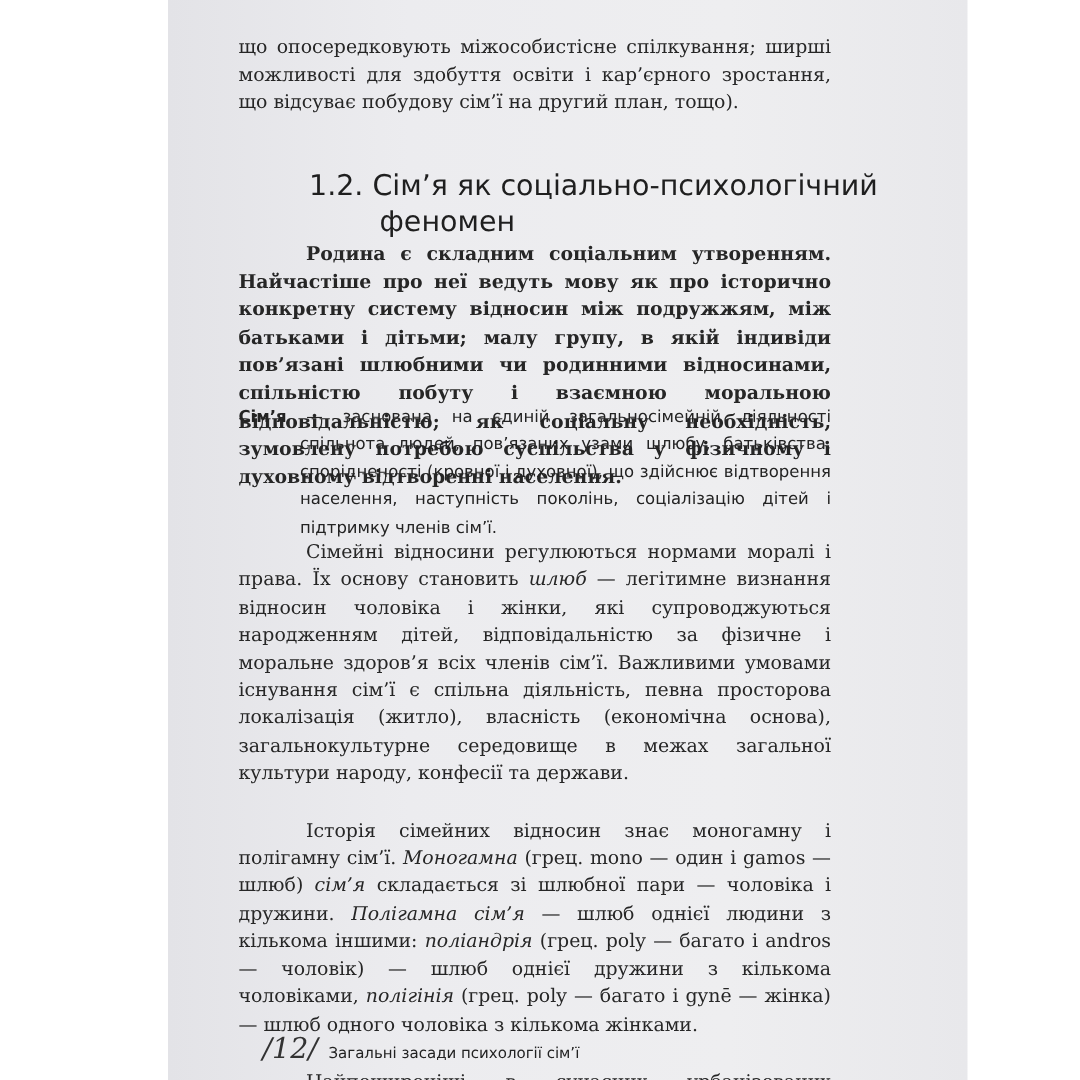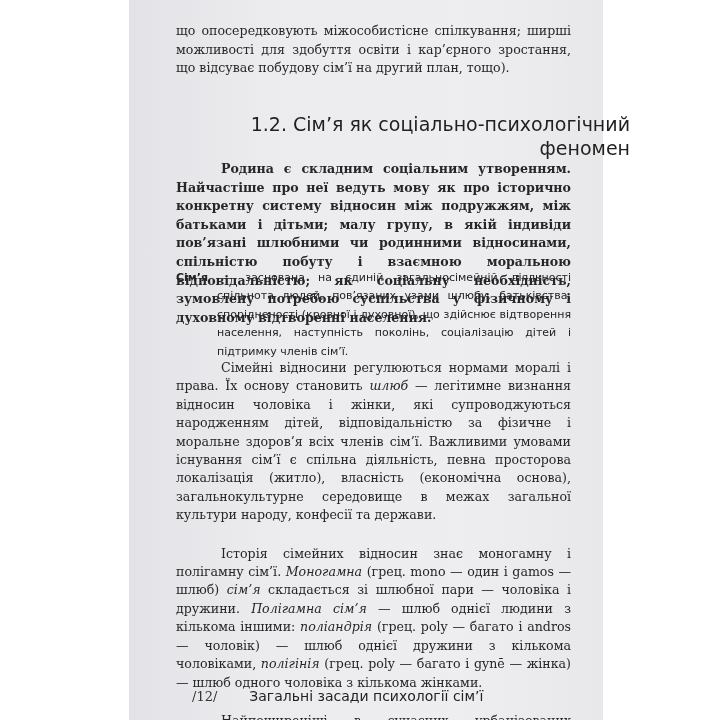--- a/index.html
+++ b/index.html
@@ -1,56 +1,57 @@
 <!DOCTYPE html>
 <html><head>
   <meta charset="utf-8">
   <style>
     html, body { margin: 0; padding: 0; }
     body {
       width: 720px; height: 720px; background: #ffffff; position: relative; overflow: hidden;
     }
     .page {
-      position: absolute; left: 129px; top: 0; width: 474px; height: 720px;
+      position: absolute; left: 112px; top: 0; width: 533px; height: 720px;
       background: linear-gradient(90deg, #e3e3e7 0%, #ececef 30%, #eeeef0 70%, #e8e8eb 100%);
     }
     .col {
       position: absolute; left: 47px; top: 0; width: 395px;
       font-family: "DejaVu Serif", "Liberation Serif", serif;
       color: #262626; font-size: 12.6px; line-height: 18.6px;
     }
     p { margin: 0; text-align: justify; }
     .top { position: absolute; top: 22px; left: 0; width: 395px; }
     .indent { text-indent: 45px; }
     .heading {
       position: absolute; top: 112px; left: 47px; width: 360px;
       font-family: "DejaVu Sans", "Liberation Sans", sans-serif;
       font-size: 19px; line-height: 24px; color: #1f1f1f;
-      text-indent: -47px; padding-left: 47px; text-align: right;
+      text-indent: -47px; padding-left: 47px;
     }
     .body1 { position: absolute; top: 160px; left: 0; width: 395px; font-weight: bold; }
     .def {
       position: absolute; top: 269px; left: 0; width: 395px;
       font-family: "DejaVu Sans", "Liberation Sans", sans-serif;
       font-size: 11px; line-height: 18.4px; color: #232323;
     }
     .def .term { font-weight: bold; }
     .def-body { padding-left: 41px; text-indent: -41px; text-align: justify; }
     .body2 { position: absolute; top: 339px; left: 0; width: 395px; }
     .tight { line-height: 18.4px; margin-top: 20px; }
     i { font-style: italic; }
     .footer {
       position: absolute; top: 688px; left: 63px; width: 400px; display: flex; align-items: baseline;
     }
     .pagenum {
-      font-family: "DejaVu Serif", "Liberation Serif", serif; font-size: 13px; color: #333;
-      margin-right: 32px;
+      font-family: "DejaVu Serif", "Liberation Serif", serif; font-size: 19px; color: #333;
+      margin-right: 7px;
+      font-style: italic;
     }
     .runhead {
-      font-family: "DejaVu Sans", "Liberation Sans", sans-serif; font-size: 14px; color: #222;
+      font-family: "DejaVu Sans", "Liberation Sans", sans-serif; font-size: 10px; color: #222;
     }
   </style>
 </head>
 <body>
 
 <div class="page">
   <div class="col">
     <p class="top">що опосередковують міжособистісне спілкування; ширші можливості для здобуття освіти і кар’єрного зростання, що відсуває побудову сім’ї на другий план, тощо).</p>
 
     <div class="heading">1.2. Сім’я як соціально-психологічний феномен</div>

